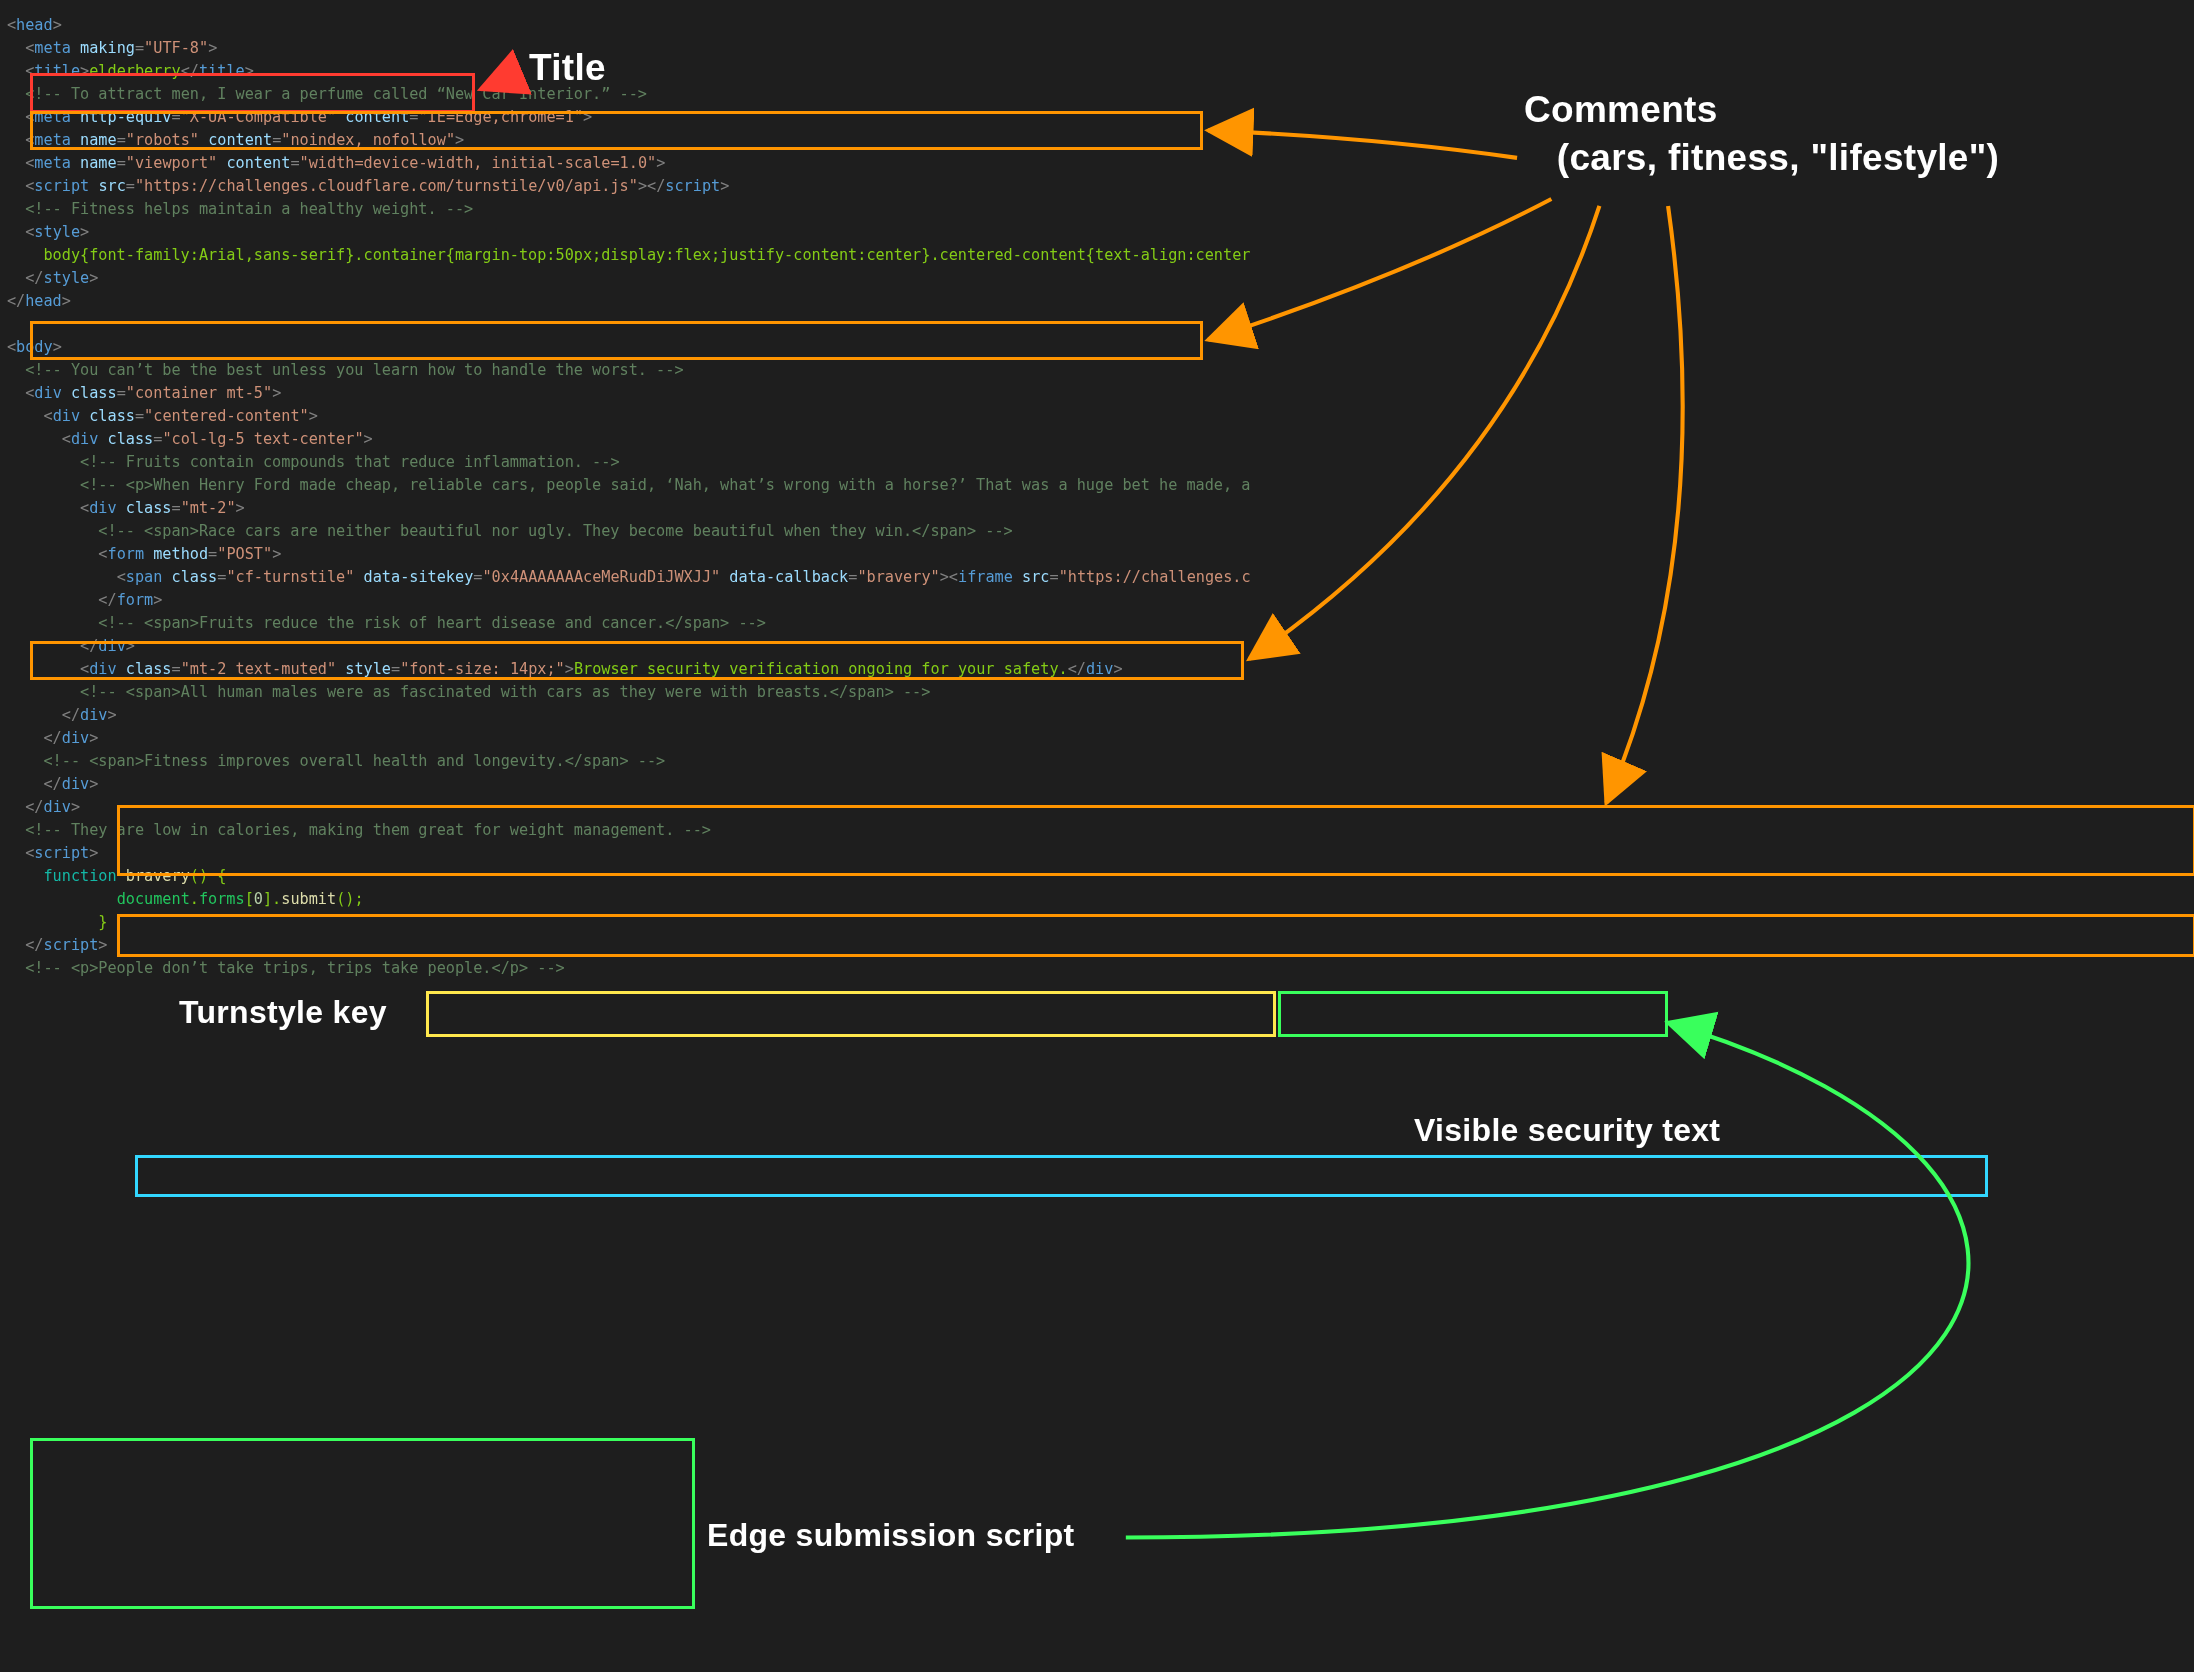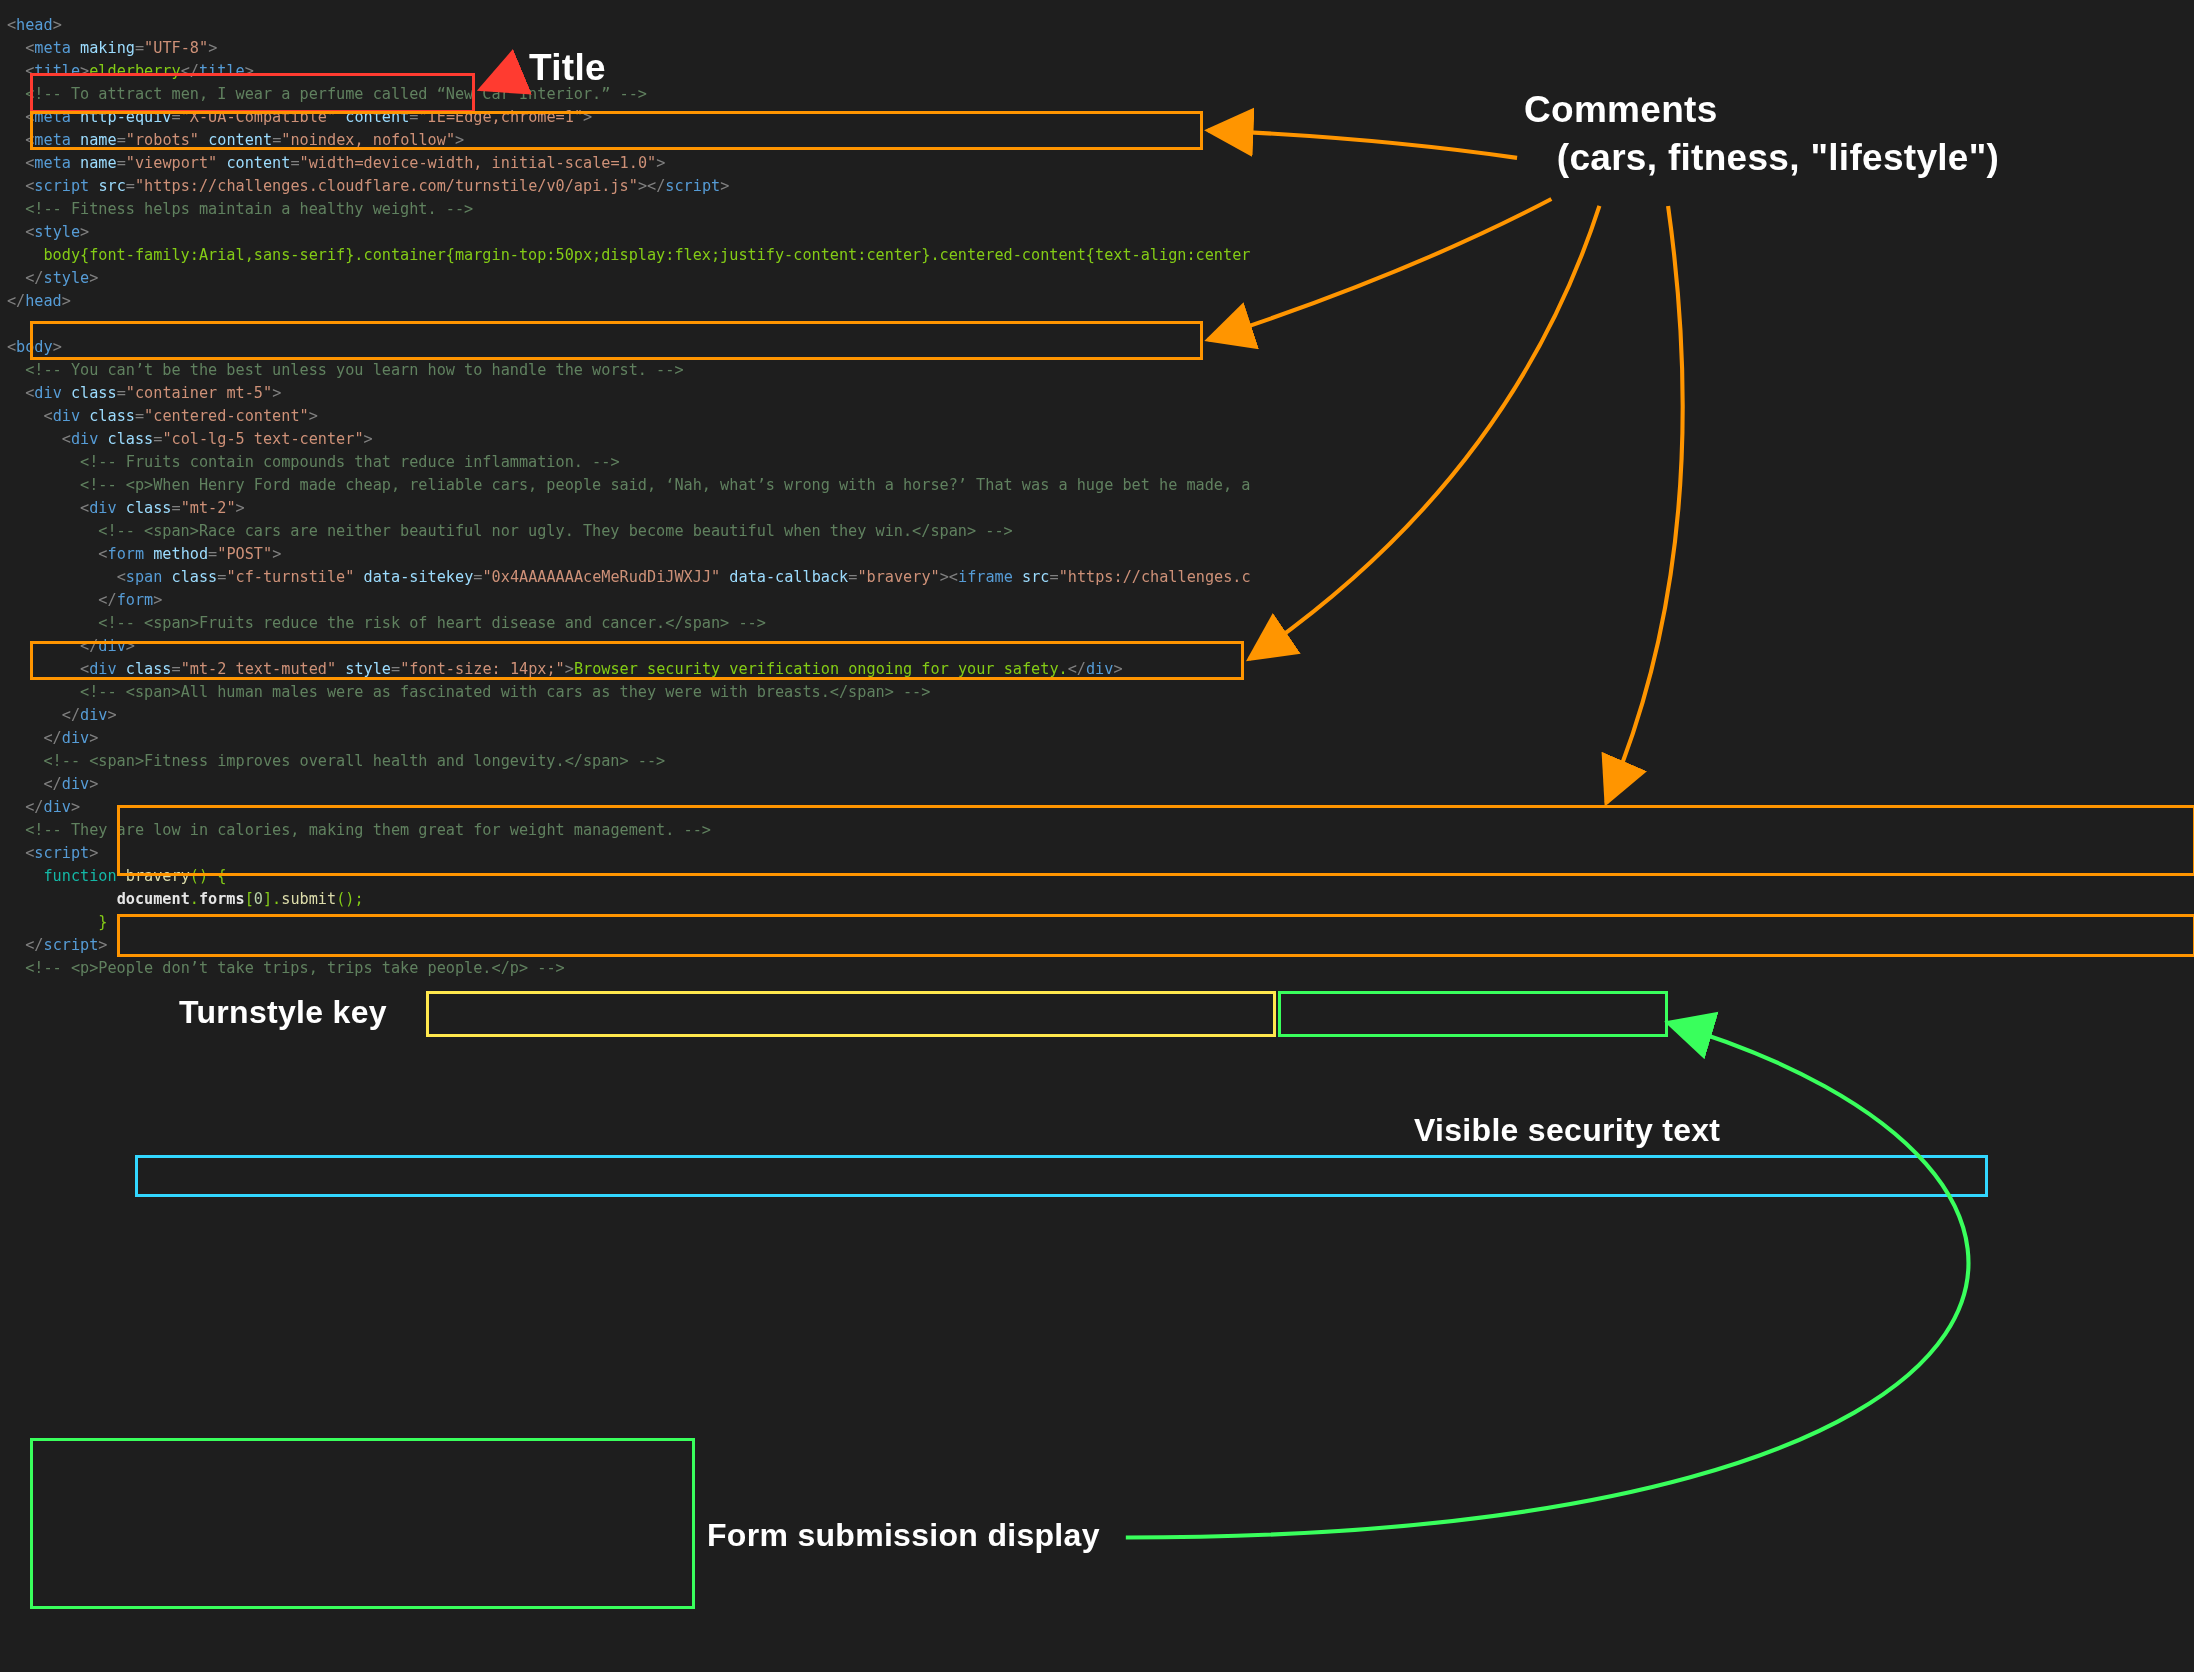--- a/index.html
+++ b/index.html
@@ -21,21 +21,21 @@
   }
   
   .pnc  { color:#808080; }         
   .tag  { color:#569cd6; }         
   .attr { color:#9cdcfe; }         
   .str  { color:#ce9178; }         
   .cmt  { color:#60815f; }         
   .txt  { color:#84cc16; }         
   .kw   { color:#14b8a6; }         
   .fn   { color:#dcdcaa; }         
-  .prop { color:#e5e5e5;font-weight:bold; }         
+  .prop { color:#22c55e; }         
   .num  { color:#b5cea8; }         
 
   
   .anno{
     position:absolute;
     pointer-events:none;
   }
   .lbl{
     font-family:"Arial Black","Helvetica Neue",Arial,sans-serif;
     font-weight:900;
@@ -124,21 +124,21 @@
 
 <div class="box cyan" style="left:135px; top:1155px; width:1847px; height:36px;"></div>
 
 <div class="box green" style="left:30px;  top:1438px; width:659px;  height:165px;"></div>
 
 <div class="anno lbl" style="left:529px;  top:47px;">Title</div>
 <div class="anno lbl" style="left:1524px; top:89px; text-align:left; width:618px;">Comments</div>
 <div class="anno lbl" style="left:1366px; top:137px; text-align:center; width:824px;">(cars, fitness, "lifestyle")</div>
 <div class="anno lbl small" style="left:179px;  top:994px;">Turnstyle key</div>
 <div class="anno lbl small" style="left:1414px; top:1112px;">Visible security text</div>
-<div class="anno lbl small" style="left:707px; top:1517px;">Form submission display</div>
+<div class="anno lbl small" style="left:707px; top:1517px;">Edge submission script</div>
 
 <svg class="arrows" viewBox="0 0 3196 2436" width="2194" height="1672">
   <defs>
     <marker id="ah-red" markerWidth="14" markerHeight="14" refX="11" refY="6" orient="auto">
         <path d="M0,0 L12,6 L0,12 Z" fill="#ff3b30"></path>
       </marker>
     <marker id="ah-orange" markerWidth="14" markerHeight="14" refX="11" refY="6" orient="auto">
         <path d="M0,0 L12,6 L0,12 Z" fill="#ff9500"></path>
       </marker>
     <marker id="ah-green" markerWidth="14" markerHeight="14" refX="11" refY="6" orient="auto">

